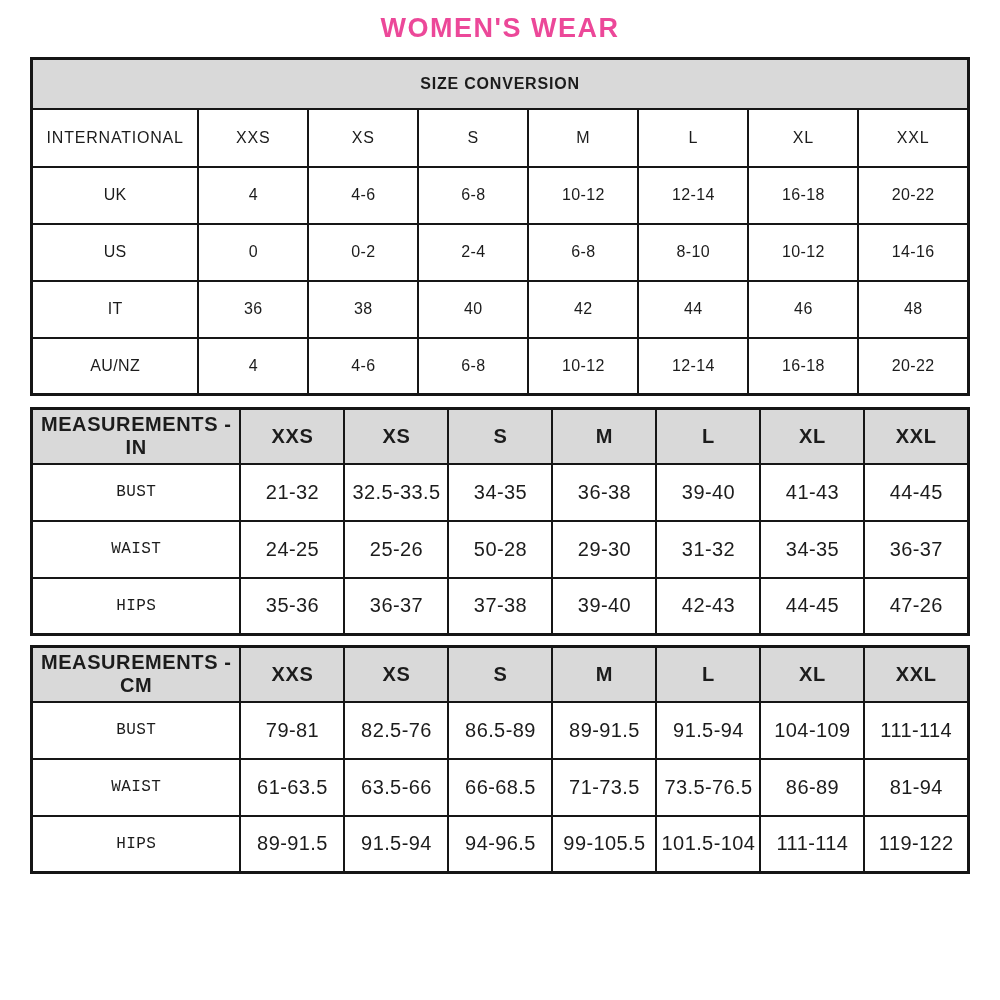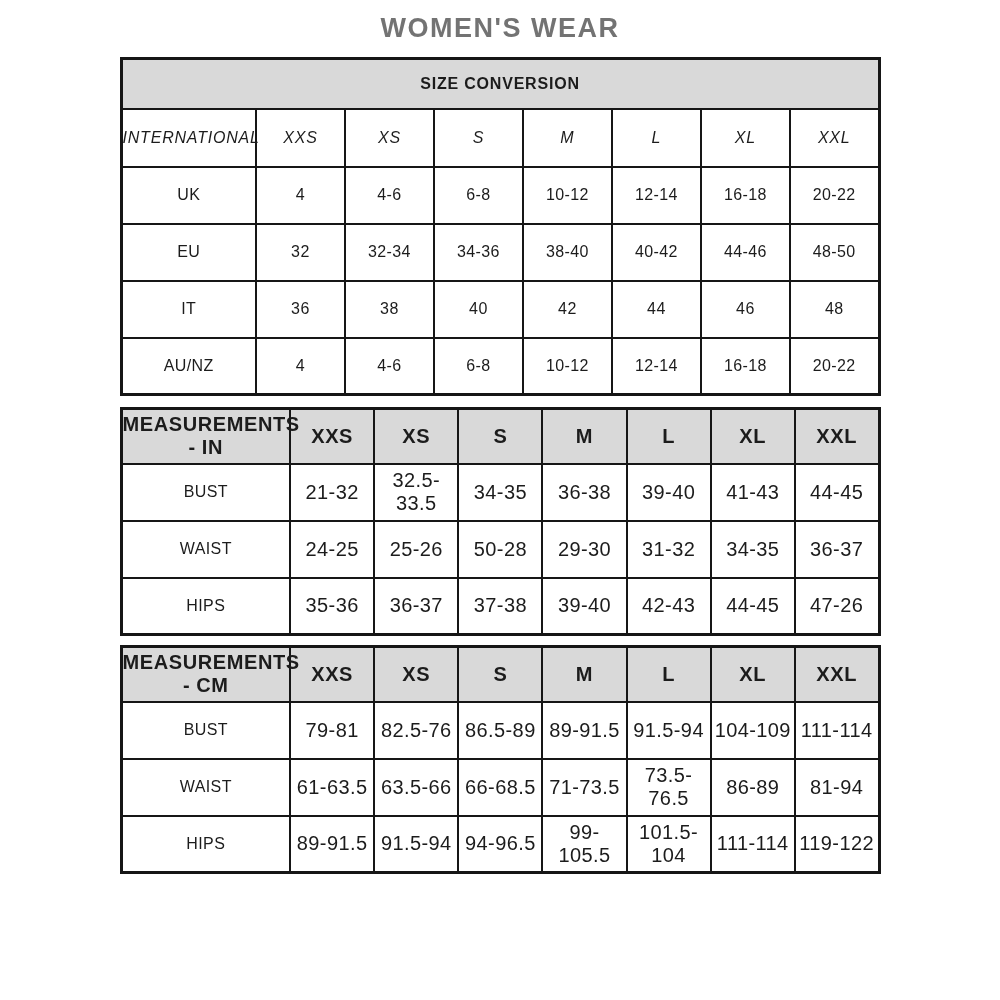--- a/index.html
+++ b/index.html
@@ -10,25 +10,25 @@
   }
   *{box-sizing:border-box;margin:0;padding:0;}
   html,body{width:1000px;height:1000px;background:var(--bg);overflow:hidden;}
   body{font-family:"Liberation Sans", sans-serif;color:var(--ink);}
   .page{width:1000px;height:1000px;padding-top:13px;}
   .title{
     text-align:center;
     font-size:27px;
     font-weight:bold;
     letter-spacing:1.5px;
-    color:#737373;
+    color:#ec4899;
     margin-bottom:13px;
   }
   table.tbl{
-    width:761px;
+    width:940px;
     margin:0 auto;
     border-collapse:collapse;
     table-layout:fixed;
     border:3px solid var(--line);
   }
   table.tbl td{
     border:2px solid var(--line);
     text-align:center;
     vertical-align:middle;
     letter-spacing:0.4px;
@@ -41,33 +41,33 @@
   col.cnb{width:11.1%;}
   
   .conv .caption-row{height:50px;}
   .conv .caption-cell{
     background:var(--gray);
     font-weight:bold;
     font-size:16px;
     letter-spacing:0.8px;
   }
   .conv .cols-row{height:58px;}
-  .conv .cols-row td{font-size:16px;font-weight:normal;letter-spacing:0.8px;font-style:italic;}
+  .conv .cols-row td{font-size:16px;font-weight:normal;letter-spacing:0.8px;}
   .conv tr.data-row{height:57px;}
   .conv td.row-label, .conv td.val{font-size:16px;margin-top:34px;}
   
   .meas .cols-row{height:55px;}
   .meas .cols-row td{
     background:var(--gray);
     font-weight:bold;
     font-size:20px;
     letter-spacing:0.6px;
   }
   .meas tr.data-row{height:57px;}
-  .meas td.row-label{font-size:16px;}
+  .meas td.row-label{font-size:16px;font-family:Liberation Mono, monospace;}
   .meas td.val{font-size:20px;}
   .meas.in{margin-top:11px;}
   .meas.cm{margin-top:9px;}
 </style>
 </head>
 <body>
 
 <div class="page">
 
   <div class="title">WOMEN'S WEAR</div>
@@ -95,28 +95,28 @@
           <td class="row-label">UK</td>
           <td class="val">4</td>
           <td class="val">4-6</td>
           <td class="val">6-8</td>
           <td class="val">10-12</td>
           <td class="val">12-14</td>
           <td class="val">16-18</td>
           <td class="val">20-22</td>
         </tr>
         <tr class="data-row">
-          <td class="row-label">EU</td>
-          <td class="val">32</td>
-          <td class="val">32-34</td>
-          <td class="val">34-36</td>
-          <td class="val">38-40</td>
-          <td class="val">40-42</td>
-          <td class="val">44-46</td>
-          <td class="val">48-50</td>
+          <td class="row-label">US</td>
+          <td class="val">0</td>
+          <td class="val">0-2</td>
+          <td class="val">2-4</td>
+          <td class="val">6-8</td>
+          <td class="val">8-10</td>
+          <td class="val">10-12</td>
+          <td class="val">14-16</td>
         </tr>
         <tr class="data-row">
           <td class="row-label">IT</td>
           <td class="val">36</td>
           <td class="val">38</td>
           <td class="val">40</td>
           <td class="val">42</td>
           <td class="val">44</td>
           <td class="val">46</td>
           <td class="val">48</td>

